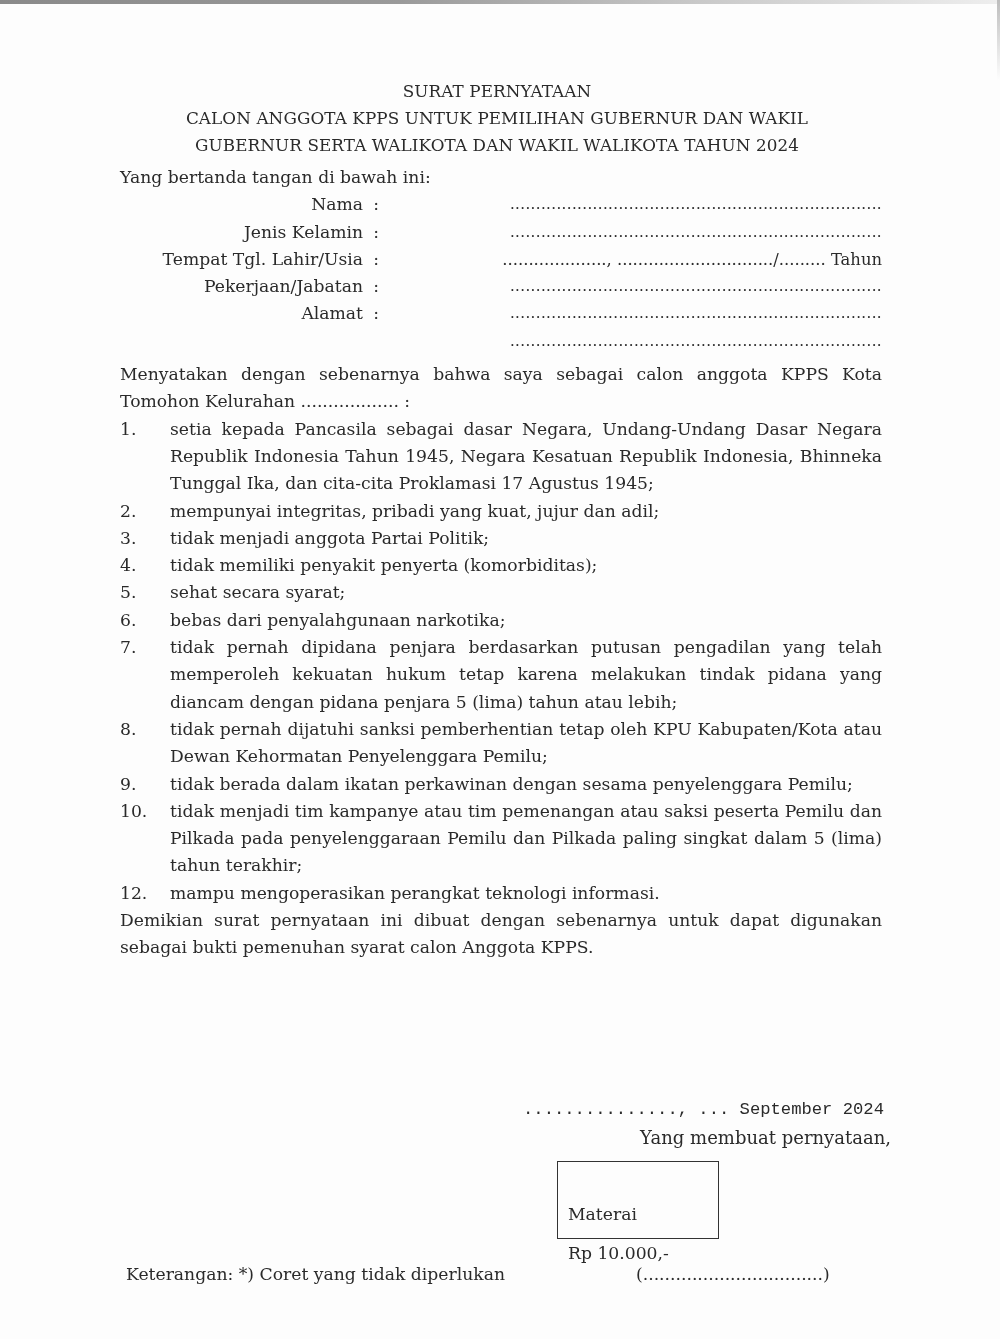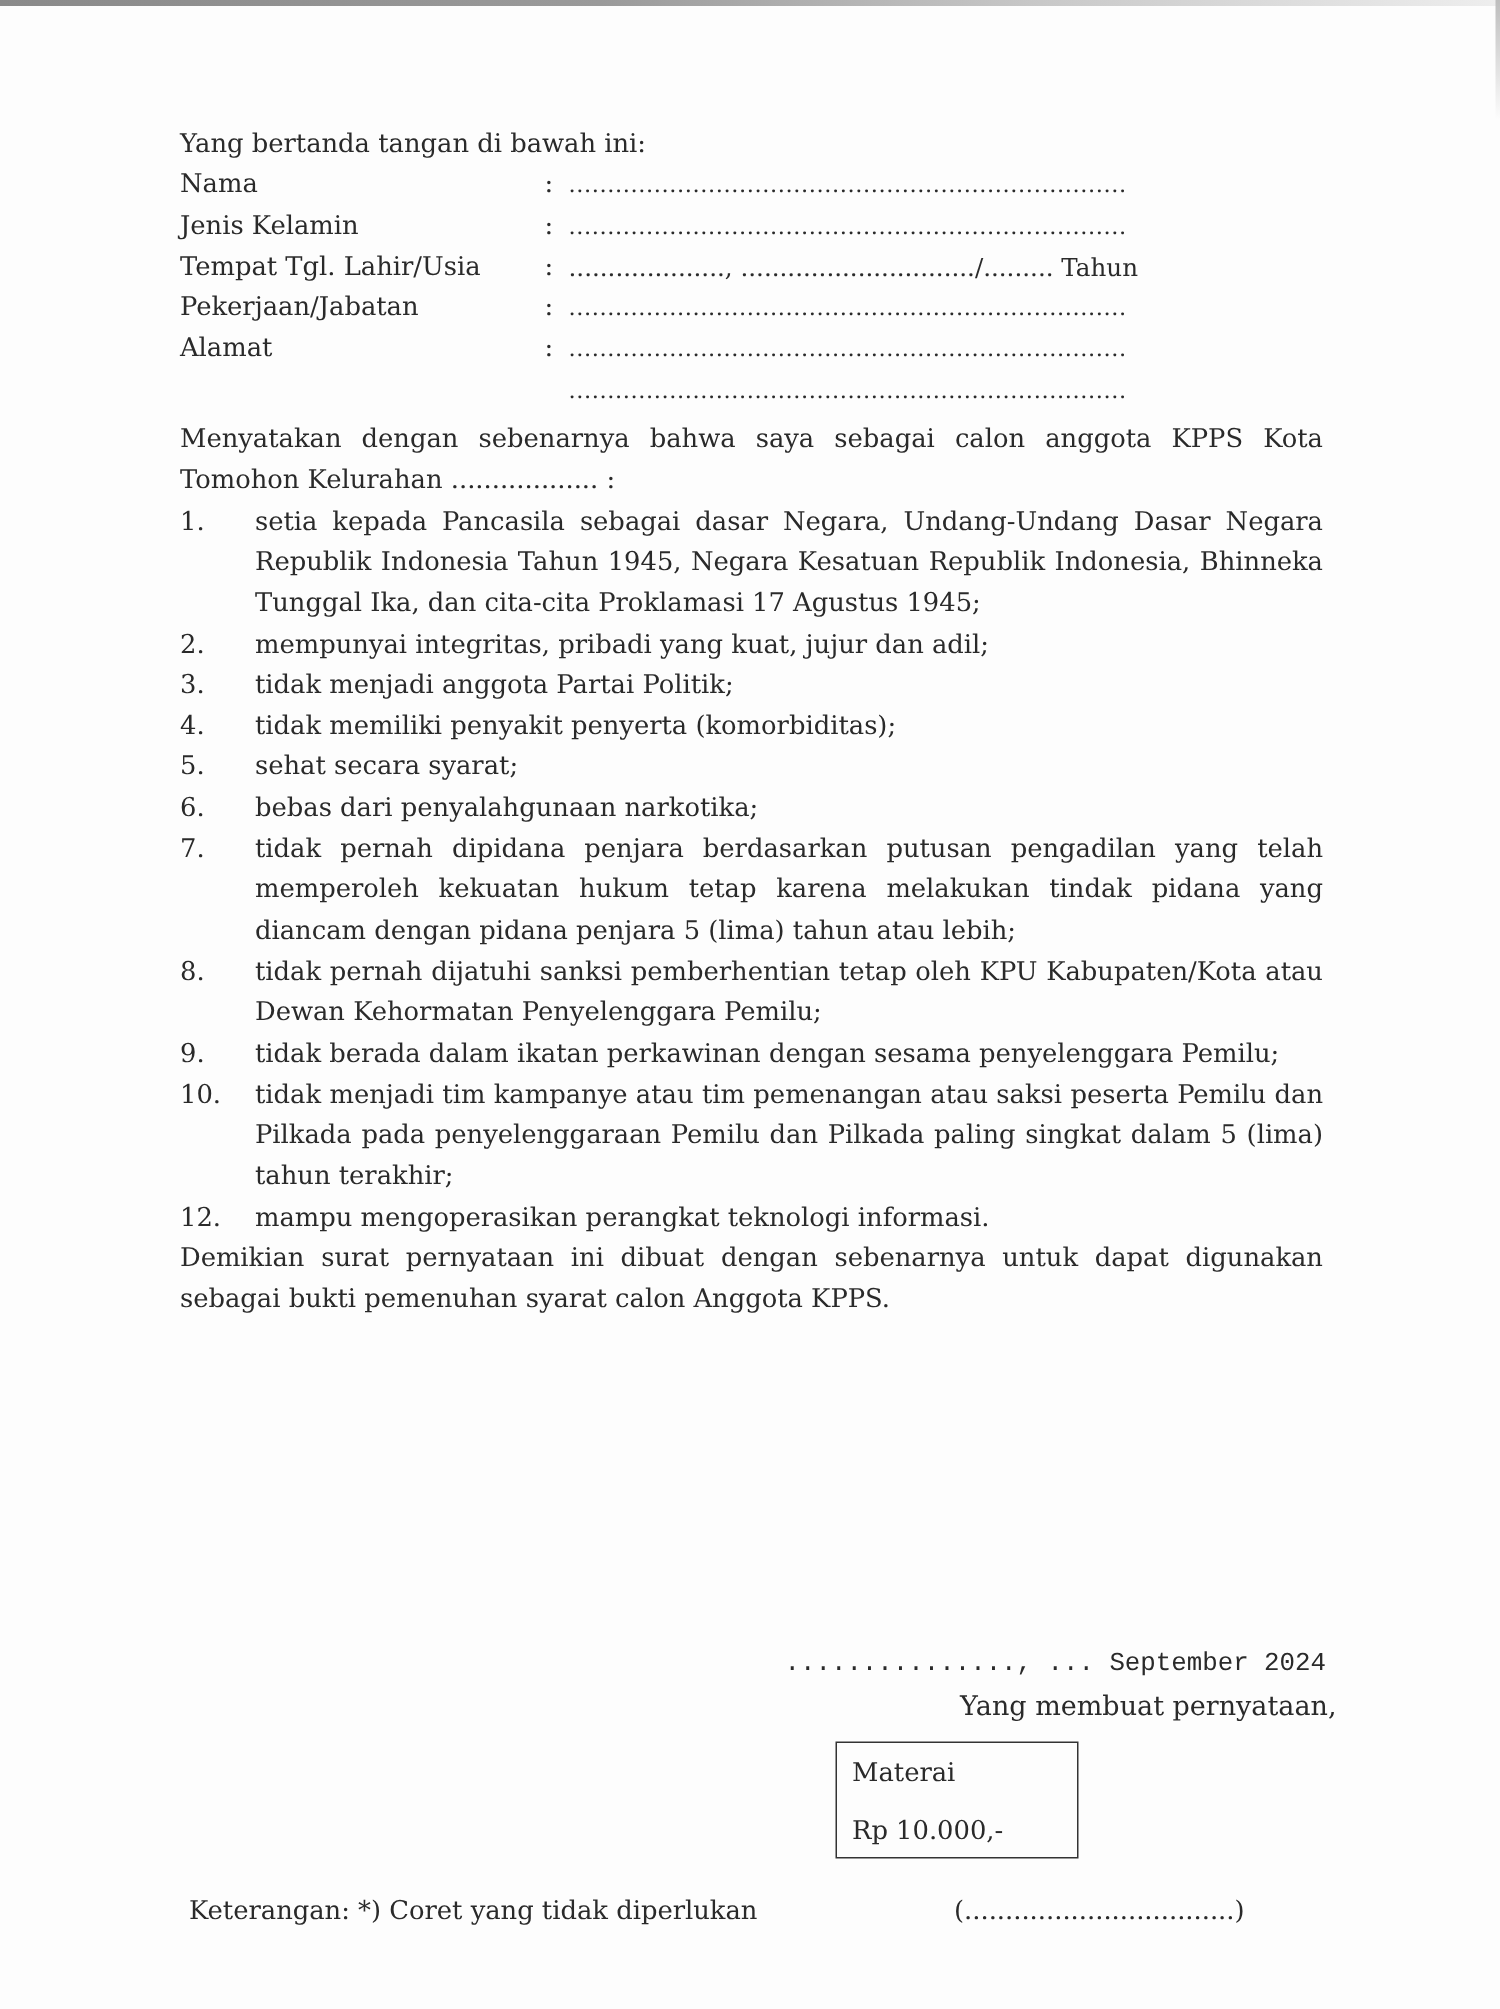--- a/index.html
+++ b/index.html
@@ -40,20 +40,21 @@
       font-size: 16.8px;
       line-height: 27px;
       letter-spacing: 0.1px;
       margin-left: -8px;
     }
     .title div { white-space: nowrap; }
     .intro { margin-top: 5px; }
     .form-row {
       display: flex;
       white-space: nowrap;
+      text-align: right;
     }
     .form-label { width: 243px; flex: none; }
     .form-colon { width: 16px; flex: none; }
     .form-dots { flex: 1; overflow: hidden; letter-spacing: 0.4px; font-size: 15px; }
     .form-dots.extra { padding-left: 16px; }
     .para { text-align: justify; text-align-last: left; margin-top: 2px; }
     .list { margin: 0; padding: 0; list-style: none; }
     .list-item { display: flex; }
     .list-num { width: 50px; flex: none; }
     .list-text { flex: 1; text-align: justify; text-align-last: left; }
@@ -77,21 +78,21 @@
       position: absolute;
       left: 557px;
       top: 1161px;
       width: 162px;
       height: 78px;
       border: 1.5px solid #333;
       box-sizing: border-box;
       font-size: 17.2px;
       padding: 7px 10px;
     }
-    .stamp-box .line1 { line-height: 27px; }
+    .stamp-box .line1 { line-height: 27px; margin-top: 32px; }
     .stamp-box .line2 { line-height: 27px; margin-top: 12px; white-space: nowrap; }
     .note {
       position: absolute;
       top: 1264px;
       left: 126px;
       font-size: 17.2px;
       white-space: nowrap;
     }
     .signature-line {
       position: absolute;
@@ -101,20 +102,25 @@
       white-space: nowrap;
     }
   </style>
 </head>
 <body>
 
 <div class="scan-top"></div>
 <div class="scan-right"></div>
 
 <div class="page">
+  <div class="title">
+    <div>SURAT PERNYATAAN</div>
+    <div>CALON ANGGOTA KPPS UNTUK PEMILIHAN GUBERNUR DAN WAKIL</div>
+    <div>GUBERNUR SERTA WALIKOTA DAN WAKIL WALIKOTA TAHUN 2024</div>
+  </div>
 
   <div class="intro">Yang bertanda tangan di bawah ini:</div>
 
   <div class="form">
     <div class="form-row">
       <span class="form-label">Nama</span>
       <span class="form-colon">:</span>
       <span class="form-dots">........................................................................</span>
     </div>
     <div class="form-row">

